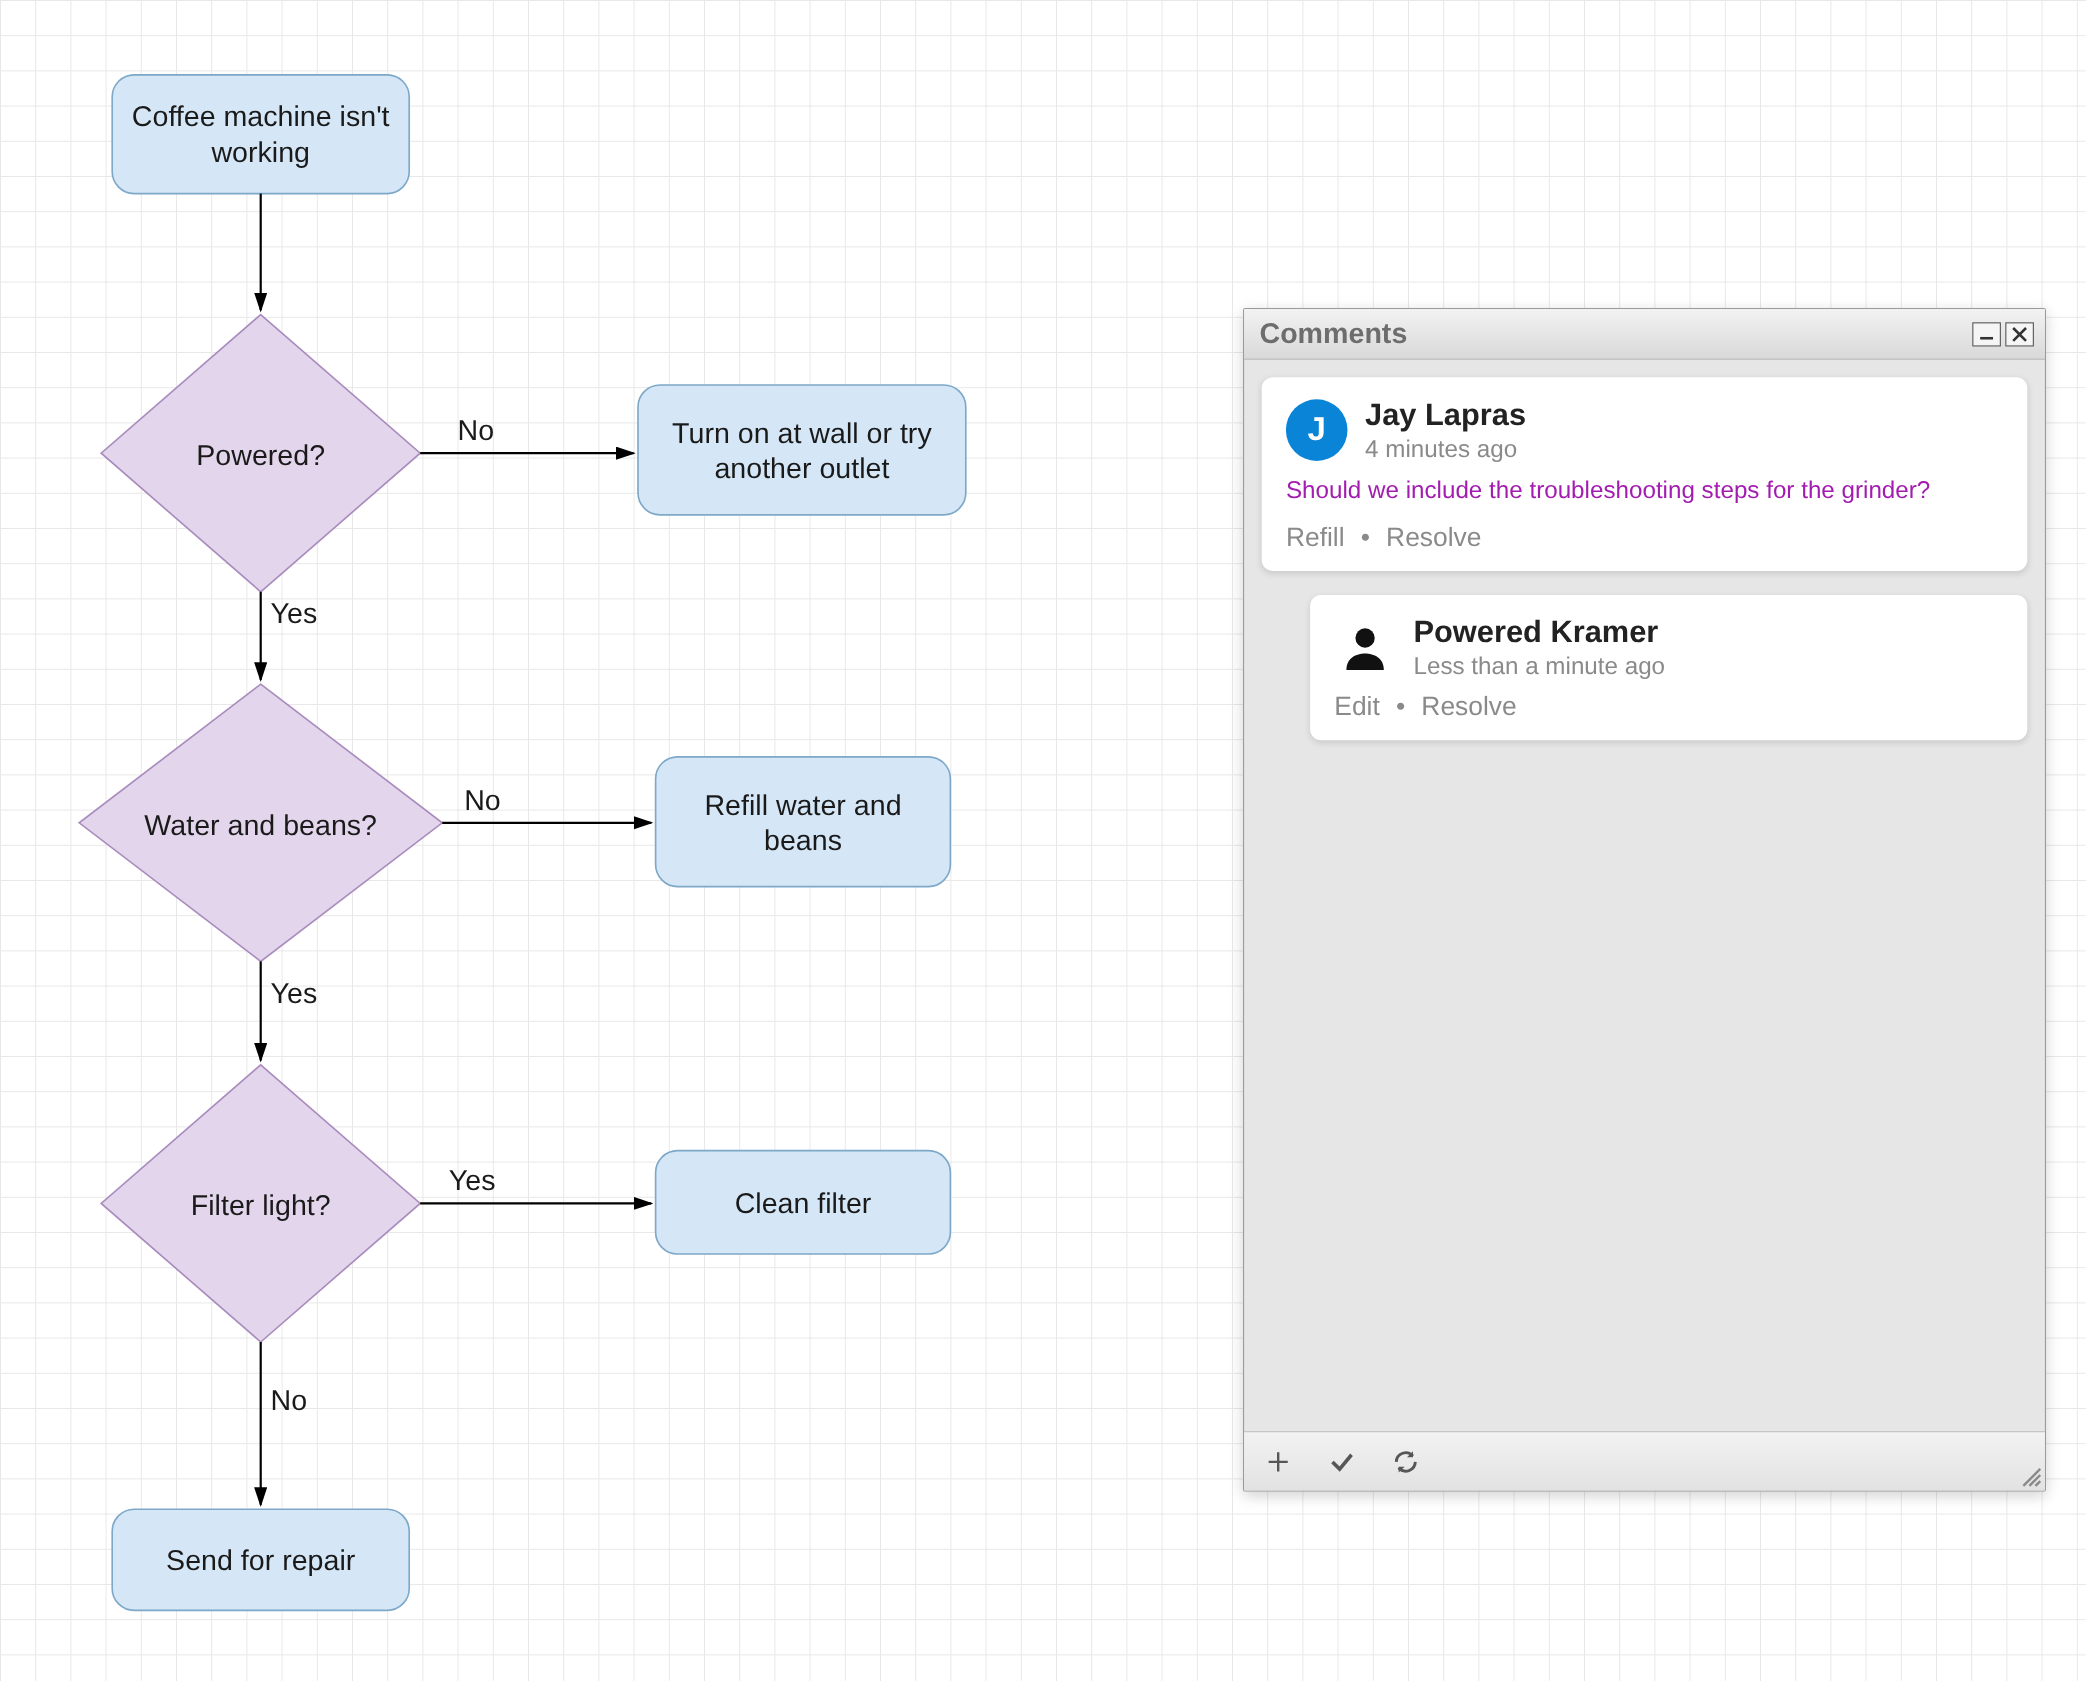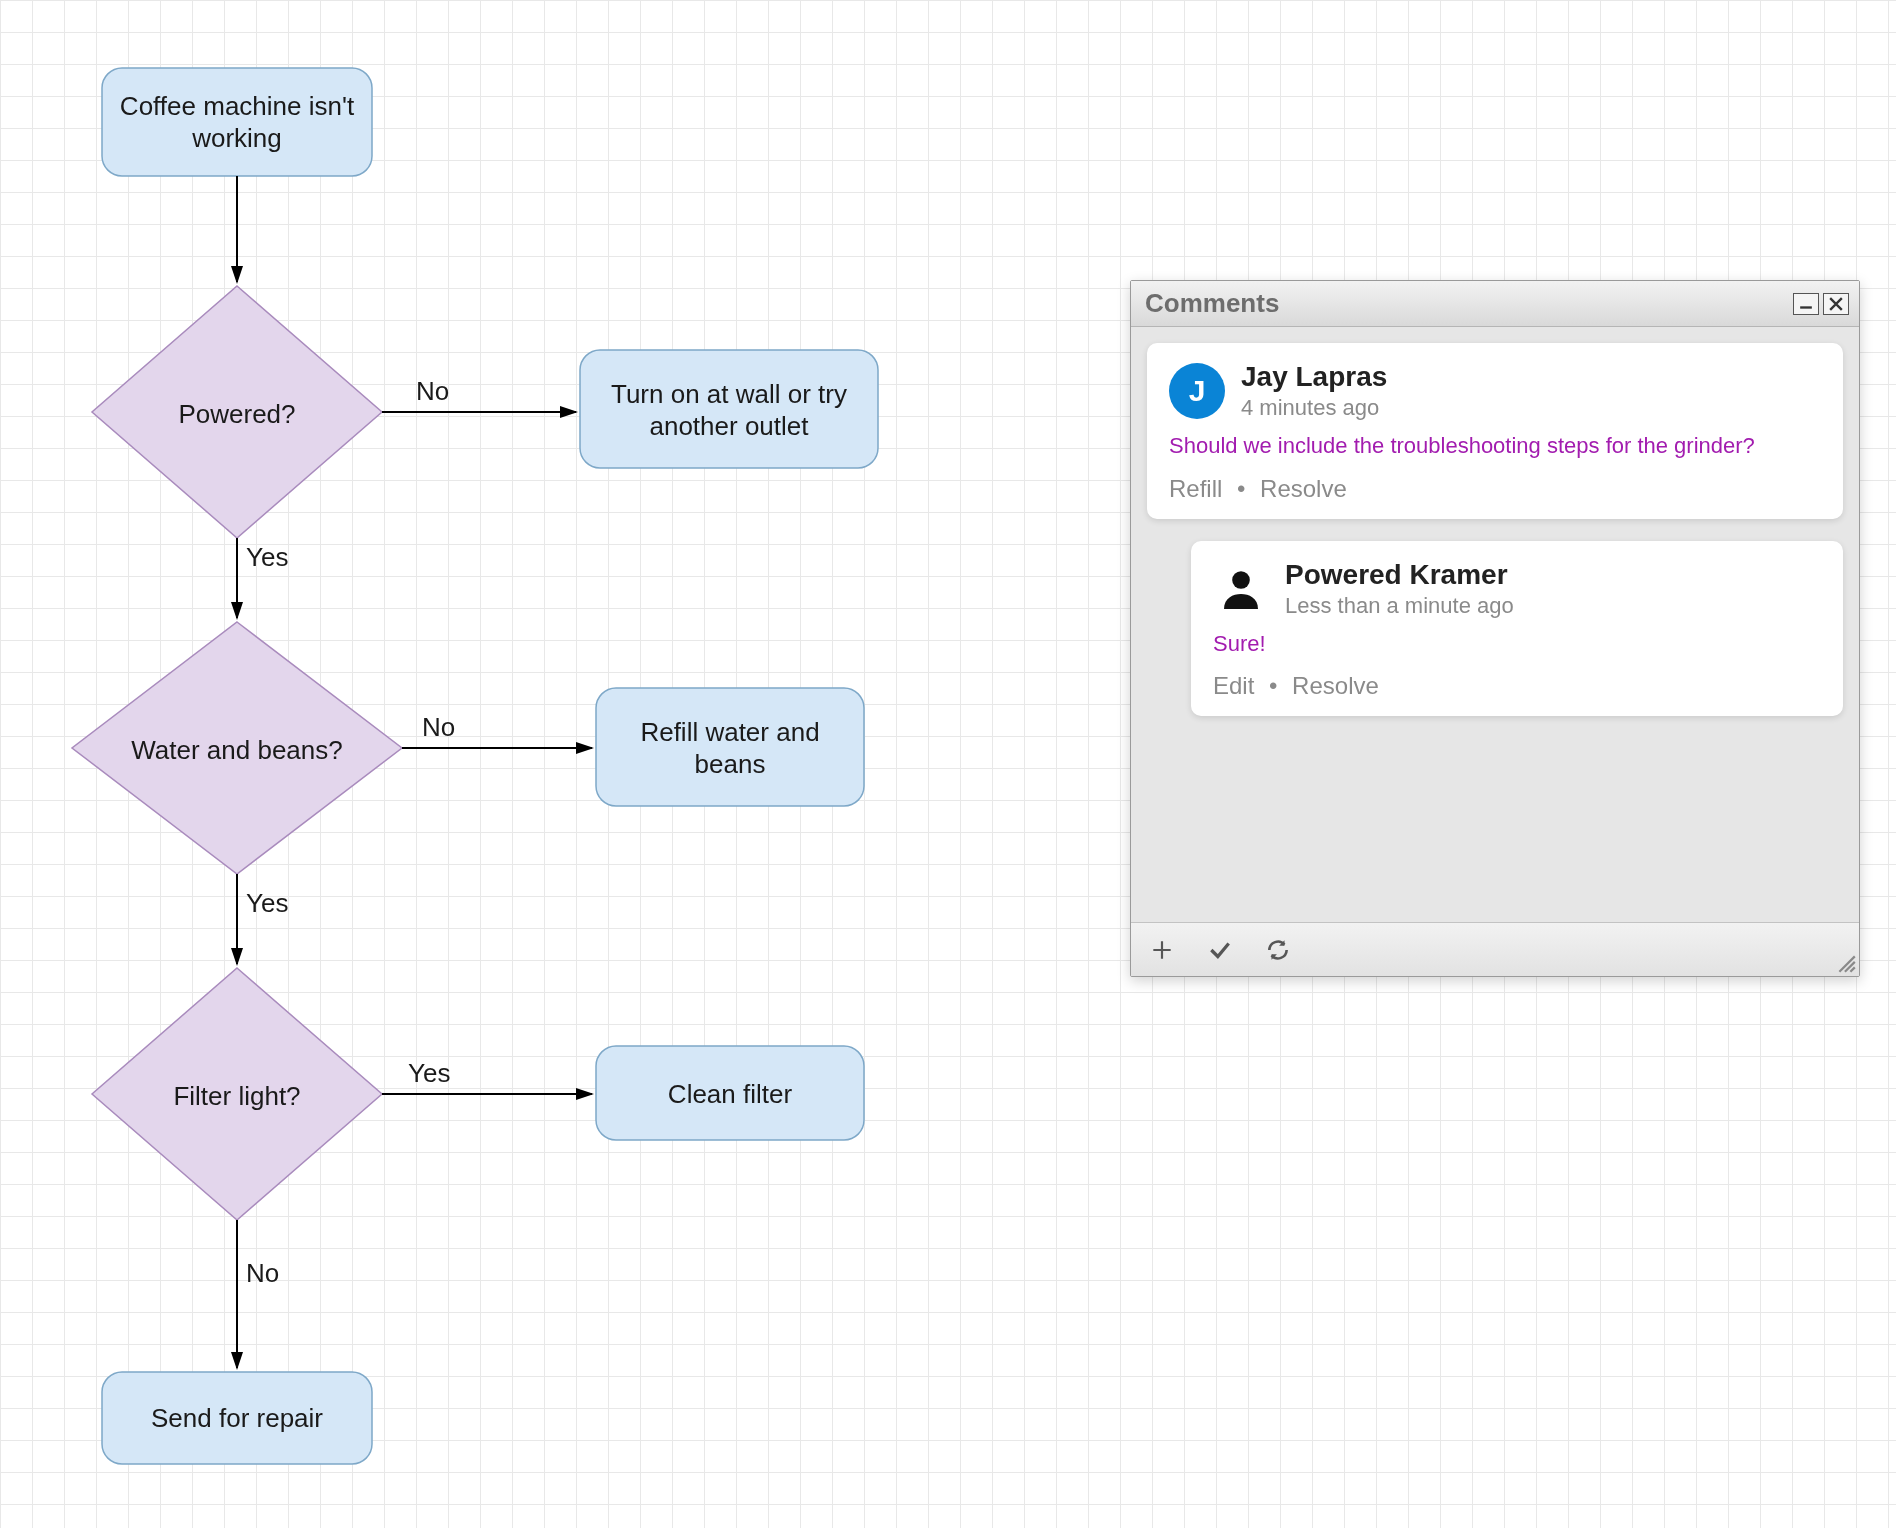--- a/index.html
+++ b/index.html
@@ -26,21 +26,21 @@
   .rect-node { fill:#d5e7f7; stroke:#7ea8c8; stroke-width:1.5; }
   .dia-node  { fill:#e3d6ec; stroke:#a98bbd; stroke-width:1.5; }
   .node-text { font-size:26px; fill:#1a1a1a; text-anchor:middle; dominant-baseline:middle; }
   .edge-label{ font-size:26px; fill:#1a1a1a; }
   .edge { stroke:#000; stroke-width:2; fill:none; marker-end:url(#arrow); }
 
   
   .comments-panel {
     position:absolute;
     left:1130px; top:280px;
-    width:730px; height:697px;
+    width:730px; height:1076px;
     background:#e6e6e6;
     border:1px solid #9a9a9a;
     border-radius:2px;
     box-shadow:0 4px 14px rgba(0,0,0,.18);
     display:flex; flex-direction:column;
   }
   .panel-titlebar {
     height:46px;
     background:linear-gradient(#f2f2f2,#d9d9d9);
     border-bottom:1px solid #b5b5b5;
@@ -204,21 +204,20 @@
           <svg viewBox="0 0 24 24">
             <circle cx="12" cy="7.5" r="4.4" fill="#111"></circle>
             <path d="M3.5 22 C3.5 16.5 8 14.5 12 14.5 C16 14.5 20.5 16.5 20.5 22 Z" fill="#111"></path>
           </svg>
         </div>
         <div class="who">
           <div class="author">Powered Kramer</div>
           <div class="when">Less than a minute ago</div>
         </div>
       </div>
-      <div class="comment-text">Sure!</div>
       <div class="comment-actions">
         <span class="link">Edit</span>
         <span class="sep">•</span>
         <span class="link">Resolve</span>
       </div>
     </div>
   </div>
 
   <div class="panel-footer">
     <div class="iconbtn" title="add">

